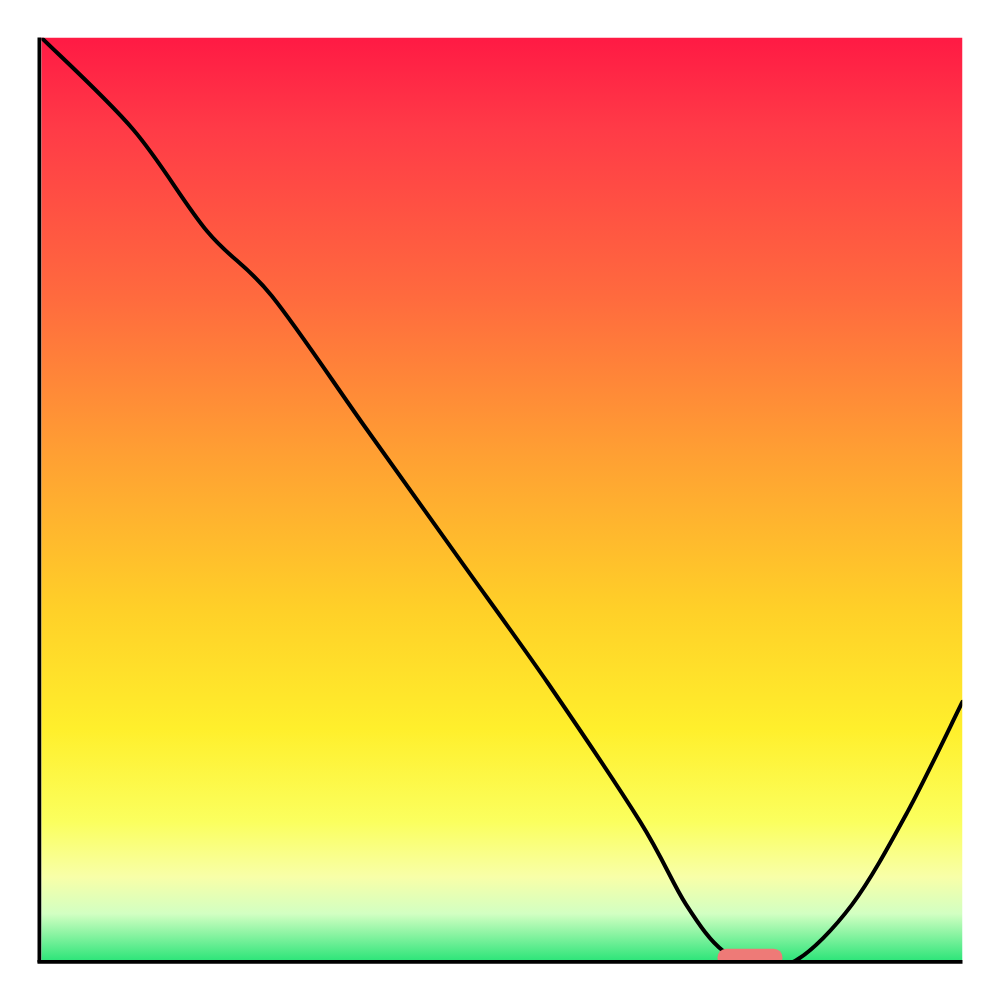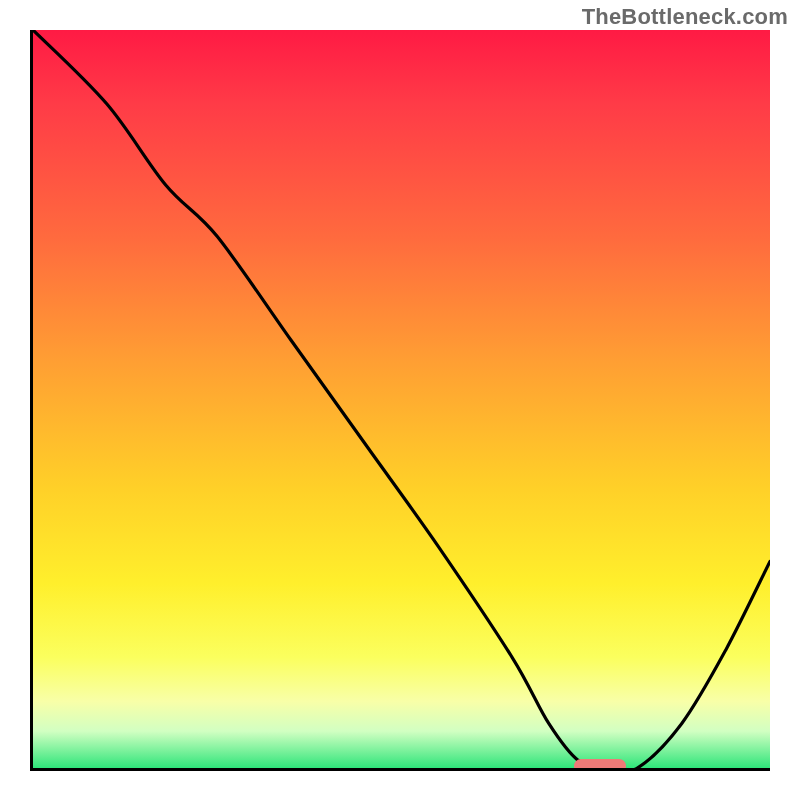--- a/index.html
+++ b/index.html
@@ -75,21 +75,20 @@
     border-radius: 7px;
     background: #ee7a77;
     z-index: 12;
   }
 </style>
 </head>
 <body>
 
 <div class="stage">
 
-  <div class="watermark">TheBottleneck.com</div>
 
   <div class="axis y"></div>
   <div class="axis x"></div>
 
   <div class="plot">
     <div class="grad"></div>
 
     <svg class="curve" viewBox="0 0 737 738" preserveAspectRatio="none">
       <path id="curve-path" fill="none" stroke="#000" stroke-width="3.2" stroke-linecap="round" d="M 0.0 0.0 C 12.3 12.3, 51.6 48.0, 73.7 73.8 C 95.8 99.6, 114.2 132.8, 132.7 155.0 C 151.1 177.1, 163.4 180.8, 184.3 206.6 C 205.1 232.5, 233.4 275.5, 257.9 310.0 C 282.5 344.4, 307.1 378.8, 331.7 413.3 C 356.2 447.7, 380.8 480.9, 405.4 516.6 C 429.9 552.3, 460.6 597.8, 479.1 627.3 C 497.5 656.8, 504.8 676.5, 515.9 693.7 C 527.0 710.9, 535.6 723.2, 545.4 730.6 C 555.2 738.0, 565.0 736.8, 574.9 738.0 C 584.7 739.2, 592.1 745.4, 604.3 738.0 C 616.6 730.6, 633.8 713.4, 648.6 693.7 C 663.3 674.0, 678.0 647.0, 692.8 619.9 C 707.5 592.9, 729.6 546.1, 737.0 531.4"></path>
     </svg>

